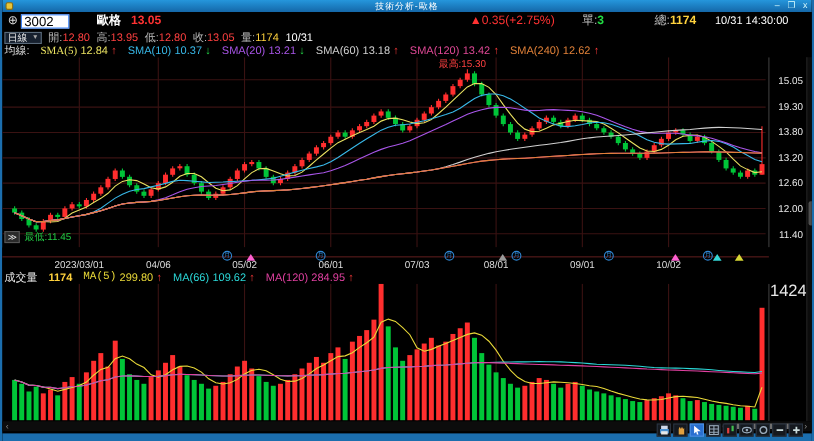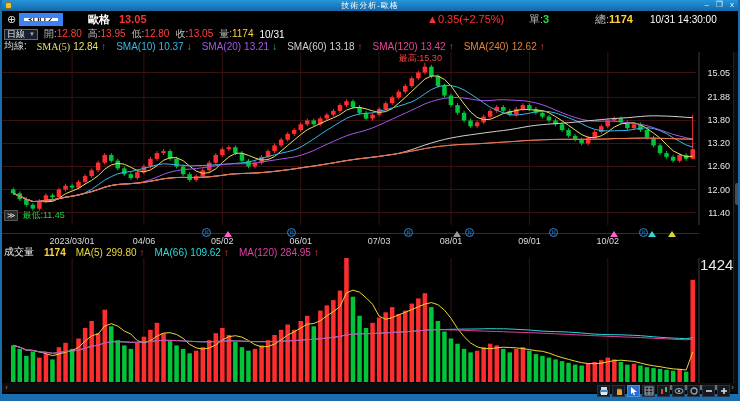--- a/index.html
+++ b/index.html
@@ -10,21 +10,21 @@
   .titlebar{position:absolute;left:0;top:0;width:100%;height:11px;
     background:linear-gradient(#2596dc,#1467a8);color:#fff;font-size:8px;line-height:11px;}
   .title-text{position:absolute;left:0;right:0;text-align:center;letter-spacing:1px;}
   .app-ico{position:absolute;left:3px;top:2px;width:7px;height:7px;background:#e8c53a;border-radius:2px;border:1px solid #8a6d10;}
   .winbtns{position:absolute;right:4px;top:0;height:11px;display:flex;gap:7px;}
   .winbtns span{font-size:8px;line-height:10px;color:#dff;cursor:default;}
   
   .quotebar{position:absolute;left:0;top:11px;width:100%;height:17px;background:#000;color:#fff;font-size:11px;}
   .q{position:absolute;top:2px;line-height:13px;white-space:nowrap;}
   .target-ico{left:5px;color:#ddd;font-size:11px;}
-  .codebox{left:17px;top:2px;width:44px;height:13px;background:#fff;border:5px solid #3b82f6;
+  .codebox{left:17px;top:2px;width:44px;height:13px;background:#fff;border:1px solid #3b82f6;
      color:#000;font-size:12px;padding:0 2px;line-height:11px;}
   .sname{left:86px;font-weight:bold;}
   .sprice{left:117px;color:#ff3232;font-weight:bold;}
   .schange{left:425px;color:#ff3232;}
   .ssingle{left:527px;}  .ssingle b{color:#22dd44;font-weight:bold;}
   .stotal{left:593px;}   .stotal b{color:#ffd23d;font-weight:bold;}
   .sdt{left:648px;font-size:10px;}
   
   .ohlcrow{position:absolute;left:0;top:28px;width:100%;height:12px;font-size:10px;color:#ccc;
      display:flex;align-items:center;gap:6px;padding-left:2px;background:#000;}
@@ -382,21 +382,21 @@
         <polyline points="11.3,141.3 17.8,144.2 24.3,147.1 30.9,149.5 37.4,149.4 43.9,148.4 50.5,147.9 57.0,146.6 63.5,145.2 70.1,144.2 76.6,142.9 83.1,141.3 89.7,139.6 96.2,137.5 102.7,135.2 109.3,133.5 115.8,132.5 122.3,132.0 128.9,131.6 135.4,131.1 141.9,130.3 148.5,129.2 155.0,128.0 161.5,126.8 168.1,126.0 174.6,125.5 181.1,125.4 187.7,125.5 194.2,125.5 200.7,125.2 207.3,124.8 213.8,124.1 220.3,123.3 226.9,122.4 233.4,121.8 239.9,121.5 246.5,121.3 253.0,121.0 259.5,120.6 266.1,120.0 272.6,119.4 279.1,118.6 285.7,117.8 292.2,116.9 298.7,115.9 305.3,114.9 311.8,114.0 318.3,113.0 324.9,111.9 331.4,110.9 337.9,109.7 344.5,108.6 351.0,107.6 357.5,106.7 364.1,106.0 370.6,105.2 377.1,104.4 383.7,103.4 390.2,102.5 396.7,101.4 403.3,100.3 409.8,99.1 416.3,97.9 422.9,96.6 429.4,95.5 435.9,94.5 442.5,93.8 449.0,93.2 455.5,92.7 462.1,92.3 468.6,92.1 475.1,91.8 481.7,91.4 488.2,91.0 494.7,90.5 501.3,90.1 507.8,89.7 514.3,89.3 520.9,88.8 527.4,88.4 533.9,88.1 540.5,87.8 547.0,87.6 553.5,87.4 560.1,87.3 566.6,87.3 573.1,87.3 579.7,87.3 586.2,87.3 592.7,87.2 599.3,87.1 605.8,86.9 612.3,86.6 618.9,86.5 625.4,86.4 631.9,86.2 638.5,86.1 645.0,86.1 651.5,86.2 658.1,86.3 664.6,86.5 671.1,86.7 677.7,86.9 684.2,87.1 690.7,87.2 " fill="none" stroke="#e04896" stroke-width="1"></polyline>
         <polyline points="11.3,141.3 17.8,144.2 24.3,147.1 30.9,149.5 37.4,149.4 43.9,148.4 50.5,147.9 57.0,146.6 63.5,145.2 70.1,144.2 76.6,142.9 83.1,141.3 89.7,139.6 96.2,137.5 102.7,135.2 109.3,133.5 115.8,132.5 122.3,132.0 128.9,131.6 135.4,131.1 141.9,130.3 148.5,129.2 155.0,128.0 161.5,126.8 168.1,126.0 174.6,125.5 181.1,125.4 187.7,125.5 194.2,125.5 200.7,125.2 207.3,124.8 213.8,124.1 220.3,123.3 226.9,122.4 233.4,121.8 239.9,121.5 246.5,121.3 253.0,121.0 259.5,120.6 266.1,120.0 272.6,119.4 279.1,118.6 285.7,117.8 292.2,116.9 298.7,115.9 305.3,114.9 311.8,114.0 318.3,113.0 324.9,111.9 331.4,110.9 337.9,109.7 344.5,108.6 351.0,107.6 357.5,106.7 364.1,106.0 370.6,105.2 377.1,104.4 383.7,103.4 390.2,102.5 396.7,101.4 403.3,100.3 409.8,99.1 416.3,97.9 422.9,96.6 429.4,95.5 435.9,94.5 442.5,93.8 449.0,93.2 455.5,92.7 462.1,92.3 468.6,92.1 475.1,91.8 481.7,91.4 488.2,91.0 494.7,90.5 501.3,90.1 507.8,89.7 514.3,89.3 520.9,88.8 527.4,88.4 533.9,88.1 540.5,87.8 547.0,87.6 553.5,87.4 560.1,87.3 566.6,87.3 573.1,87.3 579.7,87.3 586.2,87.3 592.7,87.2 599.3,87.1 605.8,86.9 612.3,86.6 618.9,86.5 625.4,86.4 631.9,86.2 638.5,86.1 645.0,86.1 651.5,86.2 658.1,86.3 664.6,86.5 671.1,86.7 677.7,86.9 684.2,87.1 690.7,87.2 " fill="none" stroke="#e08038" stroke-width="1"></polyline>
       </svg>
     <div class="anno-high" id="annoHigh" style="left: 396.867px; top: -0.088px;">最高:15.30</div>
     <div class="lowcorner">
       <span class="expandbtn">≫</span>
       <span class="anno-low">最低:11.45</span>
     </div>
     <div id="priceLabels">
         <div class="pricelabel" style="top: 15.502px;">15.05</div>
-        <div class="pricelabel" style="top: 40.436px;">21.88</div>
+        <div class="pricelabel" style="top: 40.436px;">19.30</div>
         <div class="pricelabel" style="top: 63.452px;">13.80</div>
         <div class="pricelabel" style="top: 86.468px;">13.20</div>
         <div class="pricelabel" style="top: 109.484px;">12.60</div>
         <div class="pricelabel" style="top: 132.5px;">12.00</div>
         <div class="pricelabel" style="top: 155.516px;">11.40</div>
       </div>
   </div>
 
   <div class="axisrow">
     <div class="axisline"></div>
@@ -422,21 +422,21 @@
         <div class="datelabel" style="left: 449px;">08/01</div>
         <div class="datelabel" style="left: 527.4px;">09/01</div>
         <div class="datelabel" style="left: 605.8px;">10/02</div>
       </div>
   </div>
 
   <div class="volheader">
     <span class="vh-l">成交量</span>
     <span class="vh-v">1174</span>
     <span class="ma-item">
-        <span style="color: rgb(232, 216, 56);">MA(5)</span>
+        <span style="color: rgb(232, 216, 56); font-family: Liberation Mono, monospace;">MA(5)</span>
         <span style="color: rgb(232, 216, 56);">299.80</span>
         <span class="arrow-up">↑</span>
       </span>
     <span class="ma-item">
         <span style="color: rgb(43, 217, 217);">MA(66)</span>
         <span style="color: rgb(43, 217, 217);">109.62</span>
         <span class="arrow-up">↑</span>
       </span>
     <span class="ma-item">
         <span style="color: rgb(224, 64, 160);">MA(120)</span>

